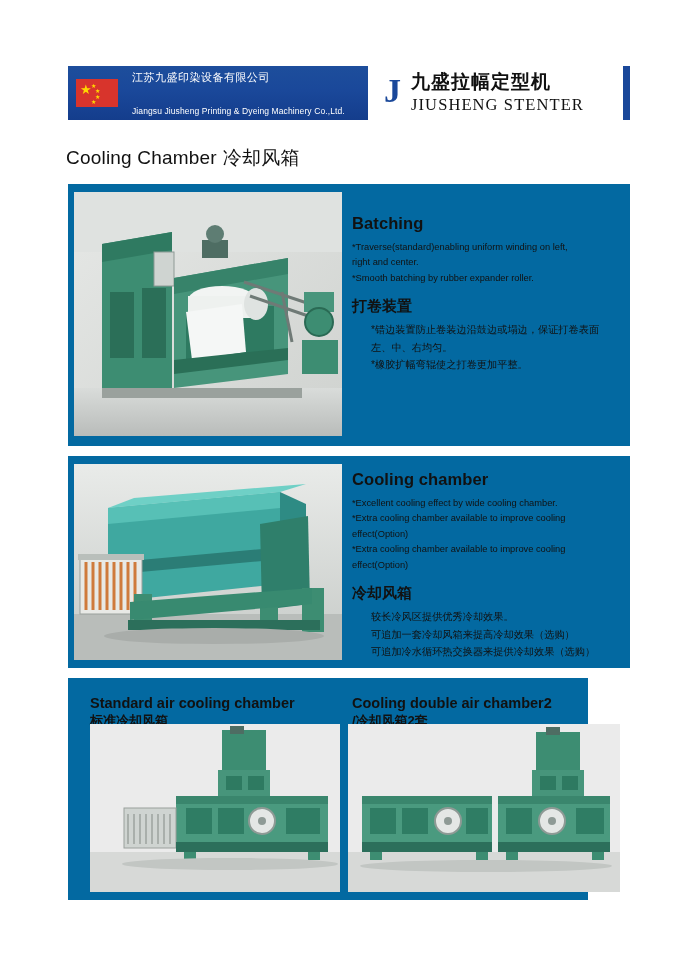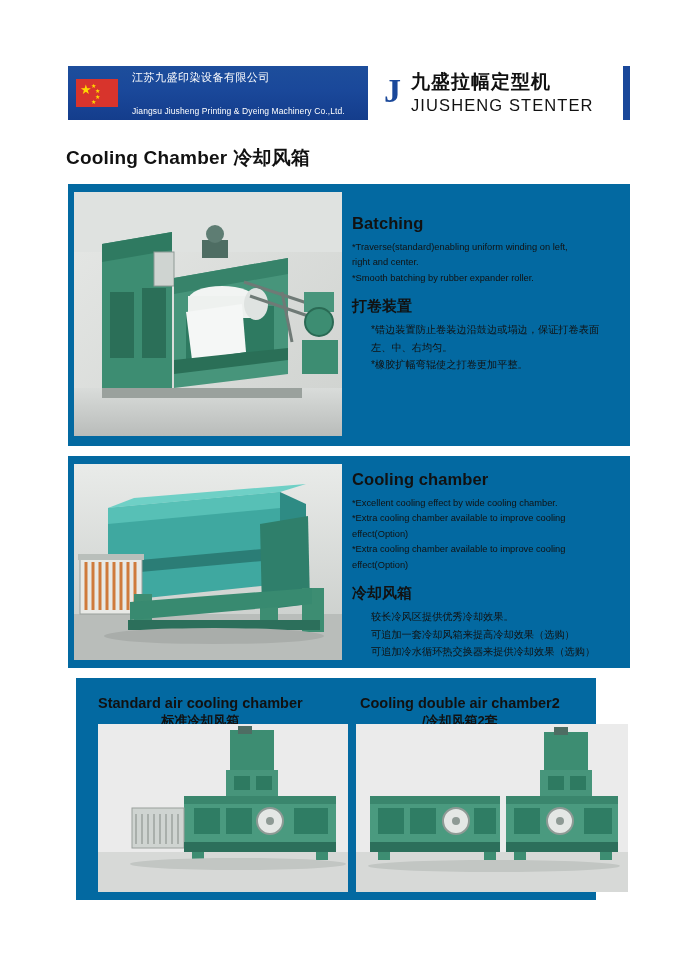--- a/index.html
+++ b/index.html
@@ -86,21 +86,21 @@
     padding-bottom: 4px;
   }
   .header-right .titles .cn {
     font-size: 19px;
     font-weight: bold;
     color: #111;
     letter-spacing: 1px;
     line-height: 1.1;
   }
   .header-right .titles .en {
-    font-family: Liberation Sans, sans-serif;
+    font-family: Liberation Serif, serif;
     font-size: 16.5px;
     color: #111;
     letter-spacing: 1.1px;
     margin-top: 3px;
     line-height: 1.1;
   }
   .header-right .divider {
     position: absolute;
     right: 0px;
     top: 0;
@@ -108,34 +108,34 @@
     width: 3px;
     background: #ffffff;
   }
 
   
   .page-title {
     position: absolute;
     left: 66px;
     top: 145px;
     font-size: 19px;
-    font-weight: bold;
+    font-weight: normal;
     color: #111;
     letter-spacing: .2px;
   }
   .page-title .cn { margin-left: 6px; }
 
   
   .section {
     position: absolute;
     background: #0369a1;
   }
   .sec1 { left: 68px; top: 184px; width: 562px; height: 262px; }
   .sec2 { left: 68px; top: 456px; width: 562px; height: 212px; }
-  .sec3 { left: 76px; top: 678px; width: 520px; height: 222px; text-align: center; }
+  .sec3 { left: 68px; top: 678px; width: 520px; height: 222px; }
 
   .photo {
     position: absolute;
     overflow: hidden;
   }
 
   .txtblock {
     position: absolute;
     color: #111;
   }

